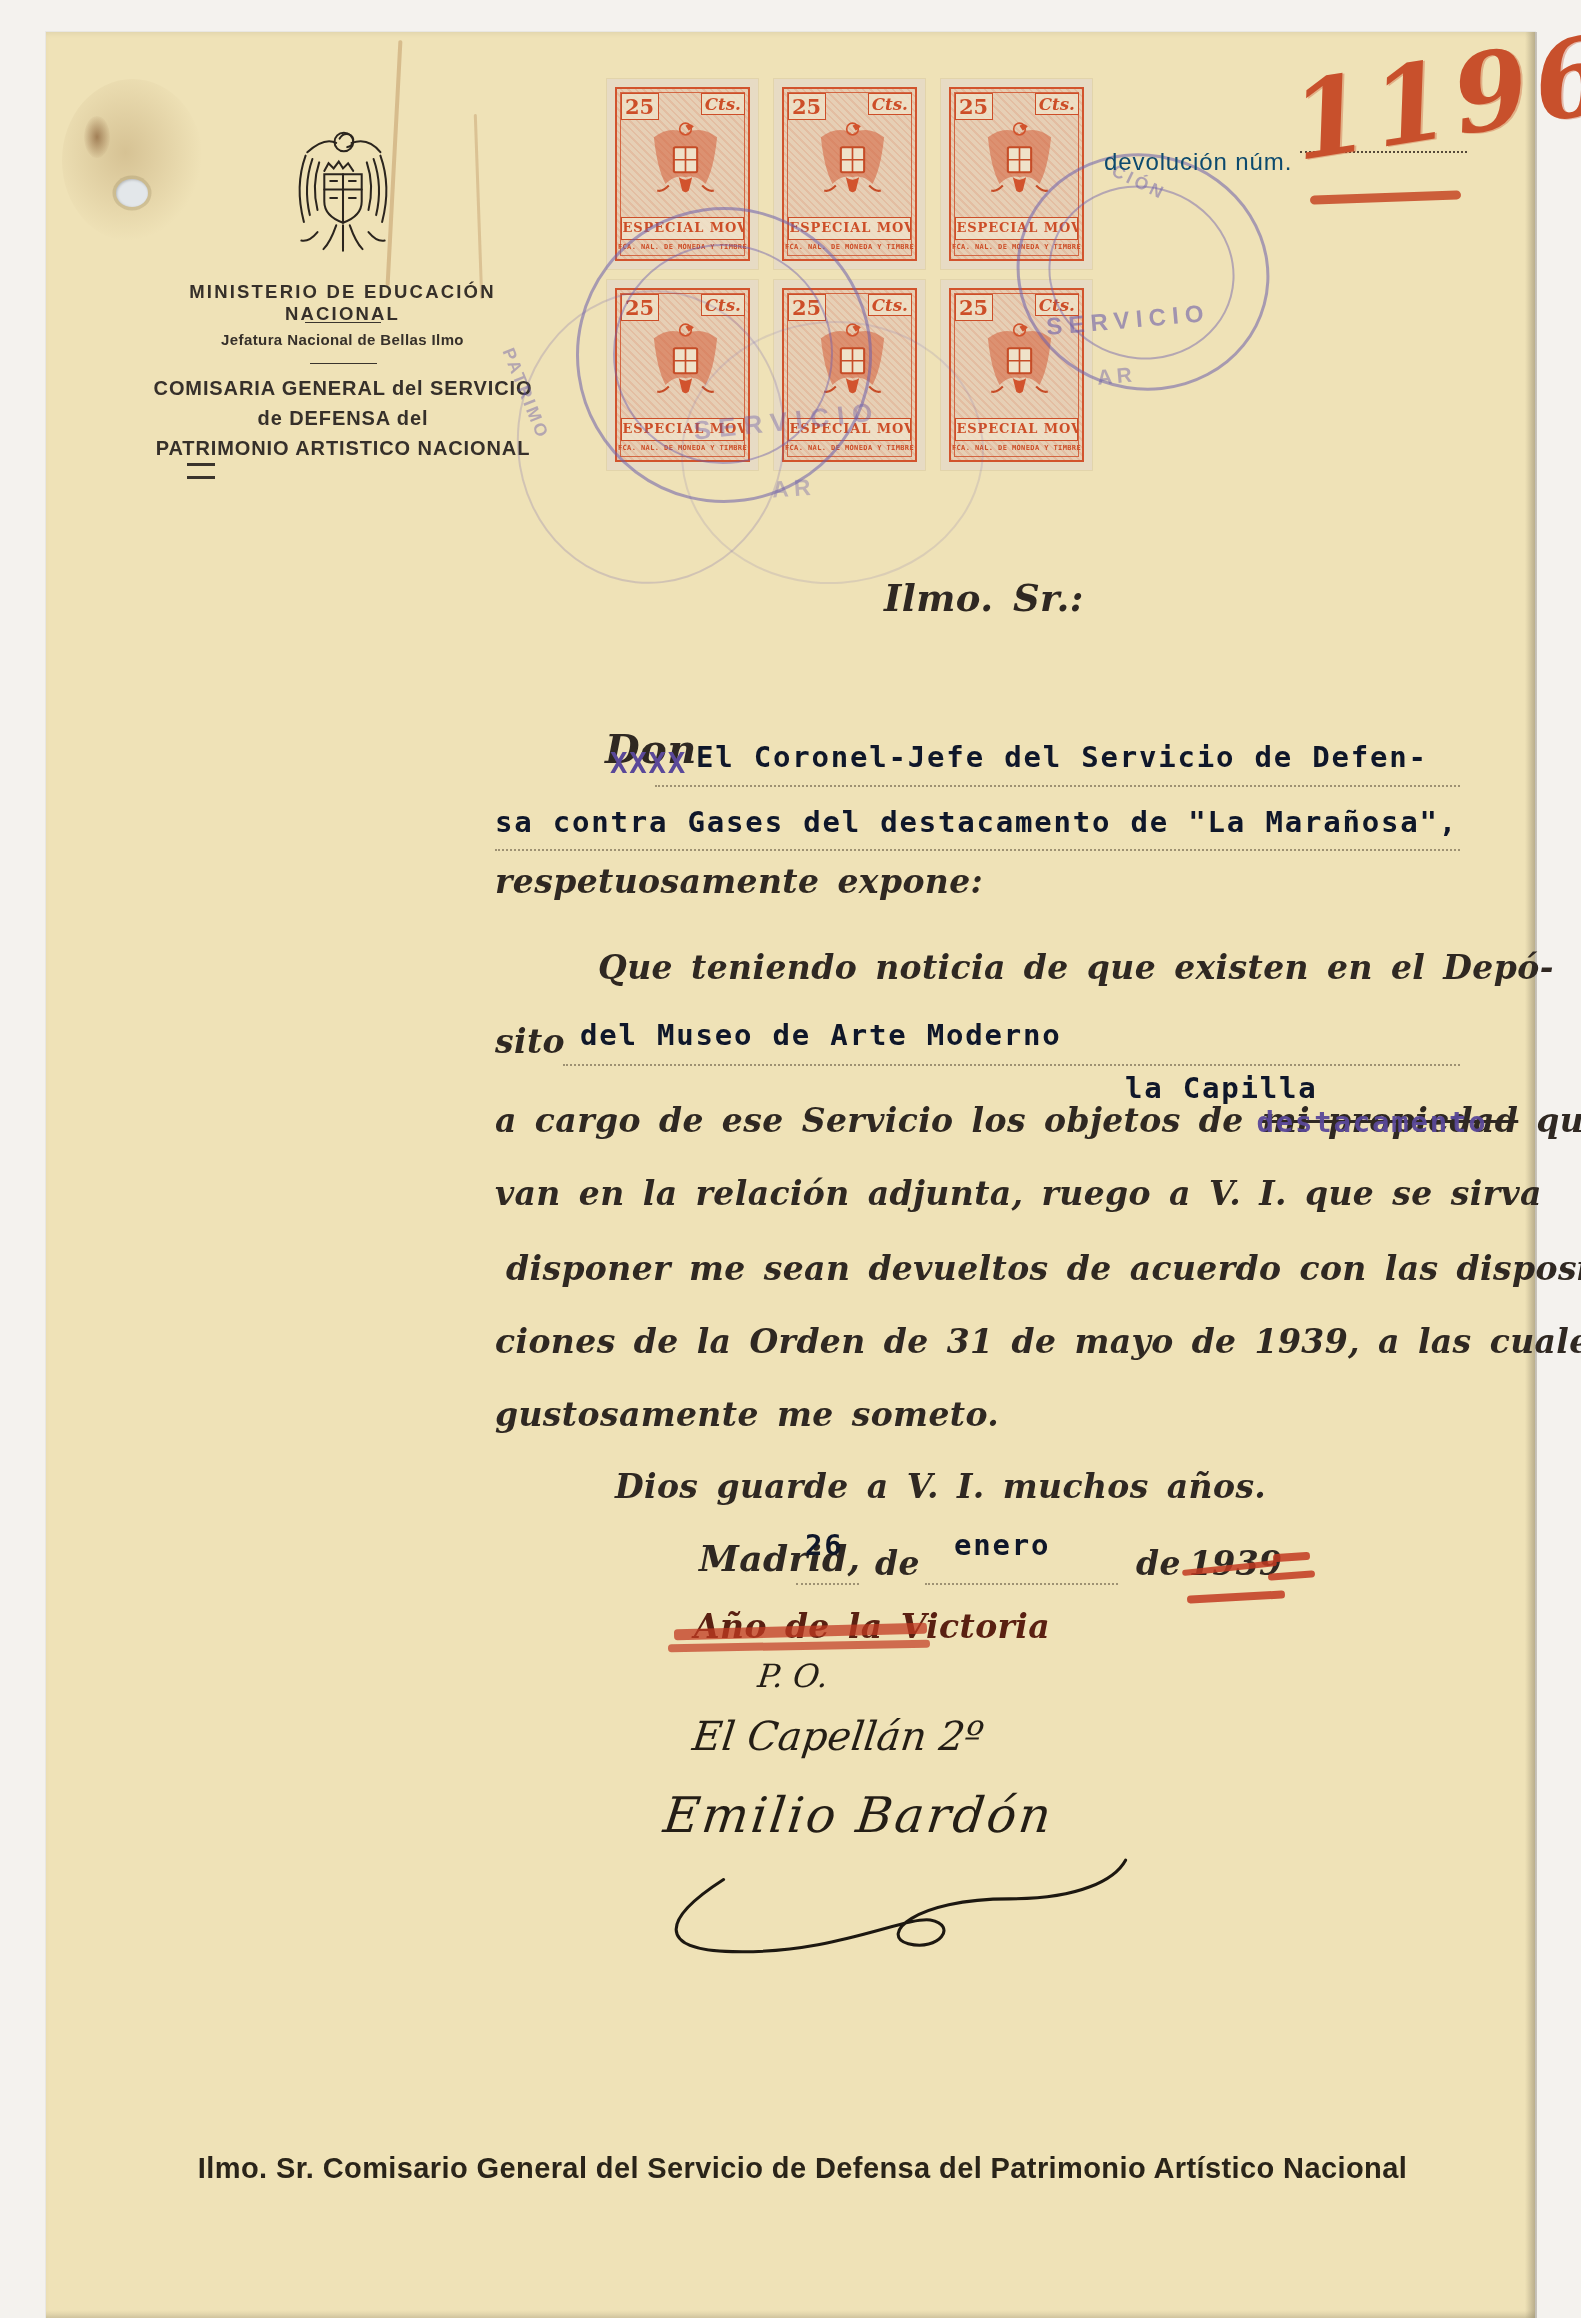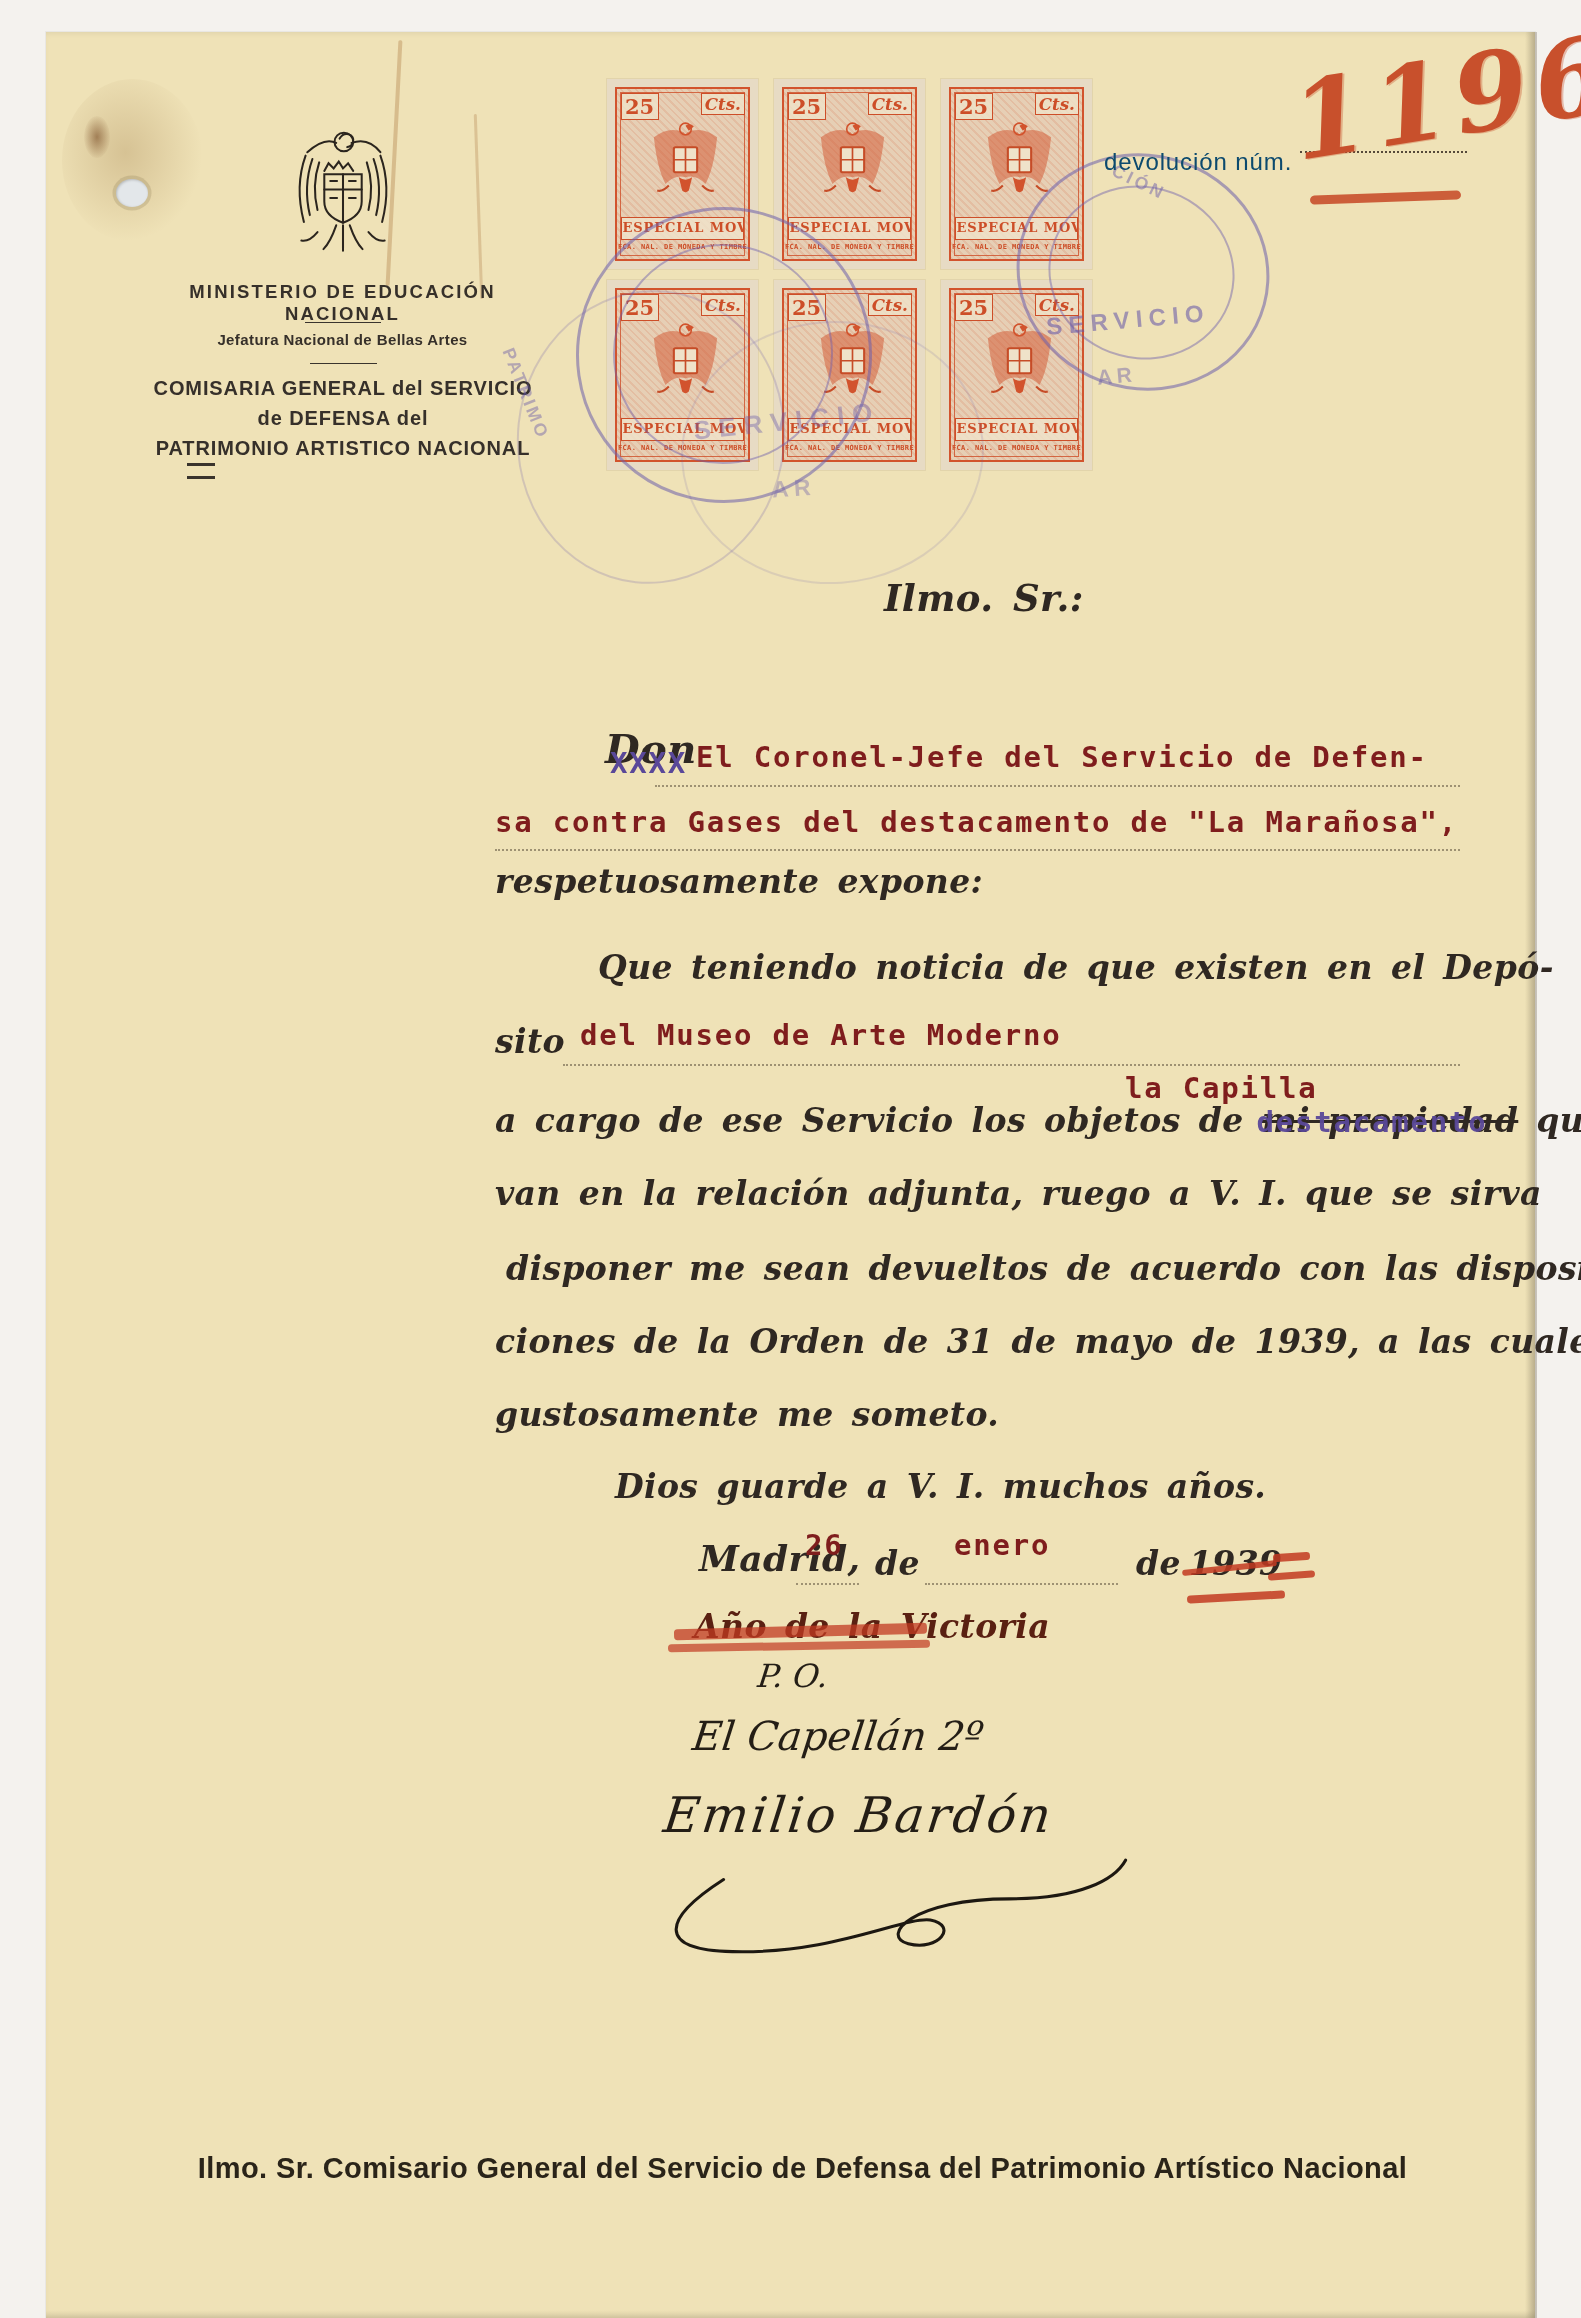--- a/index.html
+++ b/index.html
@@ -68,21 +68,21 @@
   .ref-dots{position:absolute;left:1300px;top:151px;width:167px;border-bottom:2.6px dotted #55493a;}
   .ref-num{position:absolute;left:1291px;top:35px;font:italic bold 107px "DejaVu Serif",serif;
       color:#c8502c;transform:rotate(-9deg);letter-spacing:7px;
       text-shadow:1.8px 0.9px 0 rgba(200,80,44,.35);}
   .ref-underline{position:absolute;left:1310px;top:193px;width:151px;height:8.8px;background:#c8502c;
       transform:rotate(-2deg);border-radius:4.4px;opacity:.9;}
 
   
   .script{position:absolute;font:italic bold 33px "DejaVu Serif",serif;color:#2f2822;
       letter-spacing:0.4px;word-spacing:6.2px;white-space:nowrap;}
-  .typed{position:absolute;font:bold 29px "DejaVu Sans Mono",monospace;color:#7f1d1d;
+  .typed{position:absolute;font:bold 29px "DejaVu Sans Mono",monospace;color:#0f172a;
       letter-spacing:1.8px;white-space:nowrap;text-align:center;}
   .dotline{position:absolute;height:0;border-bottom:2.6px dotted #8a7d63;opacity:.8;}
   .salutation{font-size:37px;}
   .don{font-size:40px;}
   .overtype{position:absolute;font:bold 29px "DejaVu Sans Mono",monospace;color:#5a4899;
       letter-spacing:1.8px;white-space:nowrap;}
   .struck-wrap{position:relative;display:inline-block;}
   .struck-wrap .ot{position:absolute;left:-5.3px;top:3.5px;opacity:.95;}
 
   
@@ -128,21 +128,21 @@
       <path d="M48,58 h44 v32 q0,17 -22,25 q-22,-8 -22,-25 z"></path>
       <path d="M70,58 v57"></path>
       <path d="M48,76 h44"></path>
       <path d="M55,66 h8 M77,66 h8 M55,86 h8 M77,86 h8"></path>
       <path d="M62,118 q-7,20 -15,28 M70,118 v30 M78,118 q7,20 15,28"></path>
       <path d="M40,126 q-10,12 -19,10 M100,126 q10,12 19,10"></path>
     </g>
   </svg>
   <div class="lh lh-ministry">MINISTERIO DE EDUCACIÓN NACIONAL</div>
   <div class="lh-div lh-div1"></div>
-  <div class="lh lh-dept">Jefatura Nacional de Bellas Artes</div>
+  <div class="lh lh-dept">Jefatura Nacional de Bellas Ilmo</div>
   <div class="lh-div lh-div2"></div>
   <div class="lh lh-office">
     <span>COMISARIA GENERAL del SERVICIO</span><br>
     <span>de DEFENSA del</span><br>
     <span>PATRIMONIO ARTISTICO NACIONAL</span>
   </div>
   <div class="lh-dbl"></div>
 
   <div class="stamp" style="left:607px;top:79px;">
     <div class="stamp-frame">

